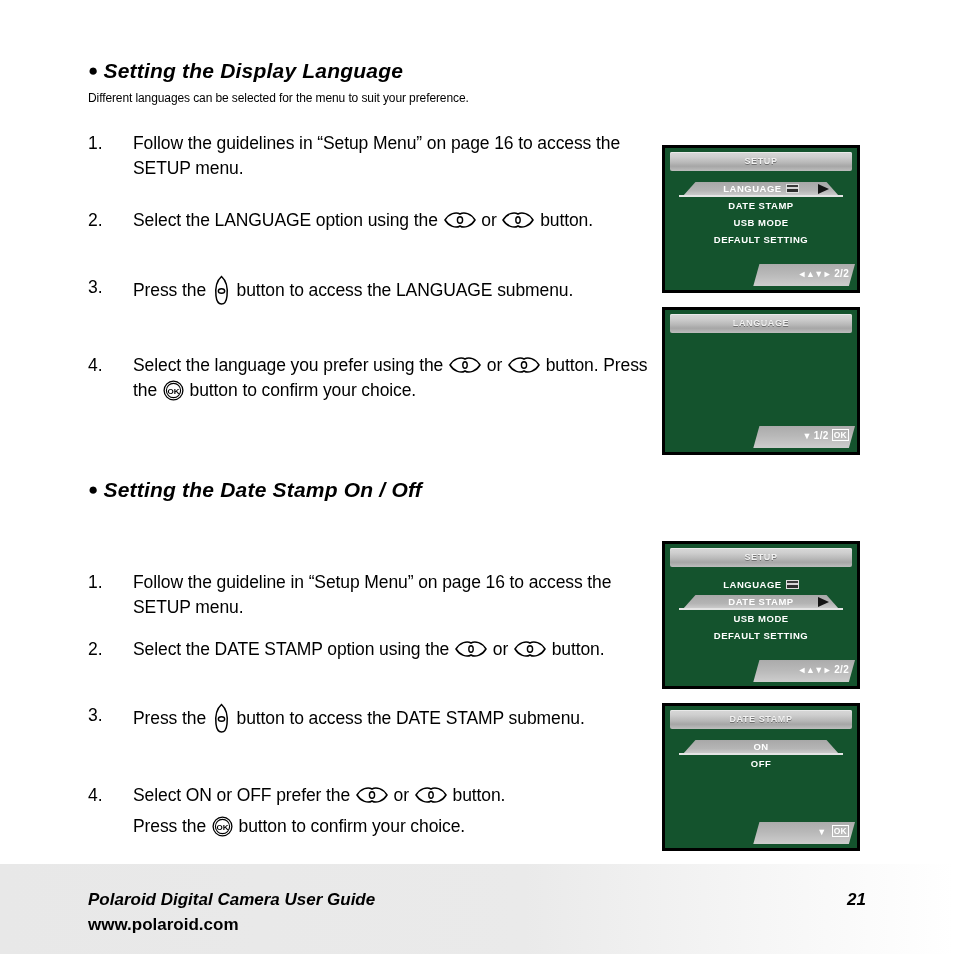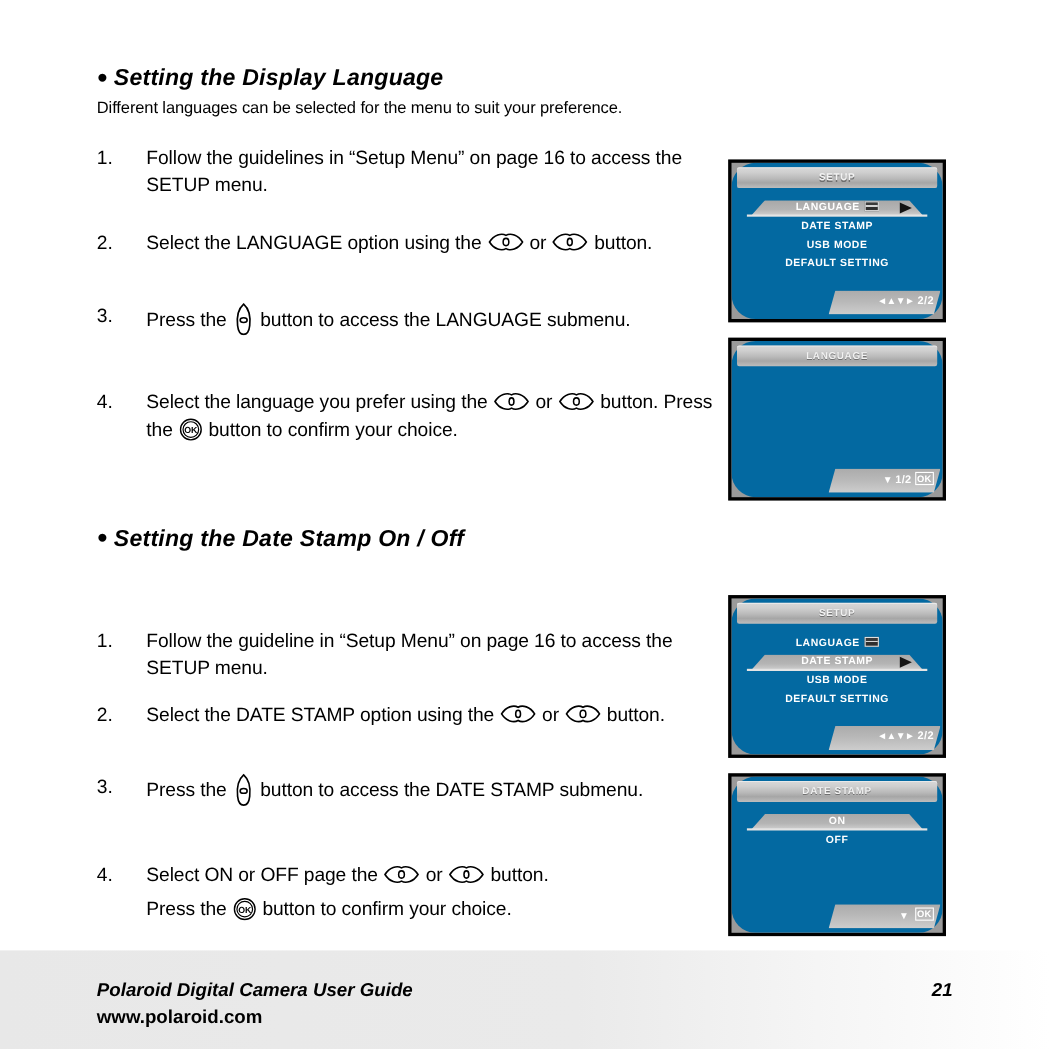--- a/index.html
+++ b/index.html
@@ -30,21 +30,21 @@
     white-space: nowrap;
     font-style: italic;
   }
   .section-heading .bullet {
     font-size: 17px;
     vertical-align: 2px;
     margin-right: 5px;
   }
   .section-intro {
     position: absolute;
-    font-size: 15px;
+    font-size: 12px;
     line-height: 23px;
     letter-spacing: -0.1px;
   }
 
   .step {
     position: absolute;
     font-size: 17.5px;
     line-height: 25px;
     letter-spacing: -0.1px;
   }
@@ -89,22 +89,21 @@
     height: 148px;
     background: #9a9a9a;
     border: 3px solid #000000;
     box-sizing: border-box;
     overflow: hidden;
     font-family: "Liberation Sans", sans-serif;
   }
   .lcd-inner {
     position: absolute;
     inset: 0;
-    background: #0369a1;
-    border-radius: 22px;
+    background: #14532d;
   }
   .lcd-titlebar {
     position: absolute;
     top: 4px;
     left: 5px;
     right: 5px;
     height: 19px;
     background: linear-gradient(to bottom,
         #d8d8d8 0%, #cfcfcf 25%, #b9b9b9 55%, #a6a6a6 75%, #bdbdbd 100%);
     border-radius: 2px;
@@ -378,21 +377,21 @@
   <div class="step" style="left:88px; top:703px; width:560px;">
     <span class="num">3.</span>
     <span class="body"><span>Press the </span><span class="btn-glyph right"><svg viewBox="0 0 17 30">
             <path d="M8.5 1.5 C12.5 5 15 12 14 21 C13.4 26.5 10.8 29 8.5 29 C6.2 29 3.6 26.5 3 21 C2 12 4.5 5 8.5 1.5 Z" fill="#fff" stroke="#000" stroke-width="1.5"></path>
             <ellipse cx="8.5" cy="16" rx="3.2" ry="2.2" fill="none" stroke="#000" stroke-width="1.4"></ellipse>
           </svg></span><span> button to access the DATE STAMP submenu.</span></span>
   </div>
 
   <div class="step" style="left:88px; top:780px; width:560px; line-height:31px;">
     <span class="num">4.</span>
-    <span class="body"><span>Select ON or OFF page the </span><span class="btn-glyph updown"><svg viewBox="0 0 34 18">
+    <span class="body"><span>Select ON or OFF prefer the </span><span class="btn-glyph updown"><svg viewBox="0 0 34 18">
             <path d="M2 9 C6 2.5 13 0.5 17 3 C21 0.5 28 2.5 32 9 C28 15.5 21 17.5 17 15 C13 17.5 6 15.5 2 9 Z" fill="#fff" stroke="#000" stroke-width="1.5"></path>
             <ellipse cx="17" cy="9" rx="2.6" ry="3.3" fill="none" stroke="#000" stroke-width="1.4"></ellipse>
           </svg></span><span> or </span><span class="btn-glyph updown"><svg viewBox="0 0 34 18">
             <path d="M2 9 C6 2.5 13 0.5 17 3 C21 0.5 28 2.5 32 9 C28 15.5 21 17.5 17 15 C13 17.5 6 15.5 2 9 Z" fill="#fff" stroke="#000" stroke-width="1.5"></path>
             <ellipse cx="17" cy="9" rx="2.2" ry="3.3" fill="none" stroke="#000" stroke-width="1.4"></ellipse>
           </svg></span><span> button.</span><br><span>Press the </span><span class="btn-glyph ok"><svg viewBox="0 0 21 21">
             <circle cx="10.5" cy="10.5" r="9.4" fill="#fff" stroke="#000" stroke-width="1.3"></circle>
             <circle cx="10.5" cy="10.5" r="7.1" fill="#fff" stroke="#000" stroke-width="1.1"></circle>
             <text x="10.5" y="14" text-anchor="middle" font-family="Liberation Sans, sans-serif" font-size="8" font-weight="bold" fill="#000">OK</text>
           </svg></span><span> button to confirm your choice.</span></span>

